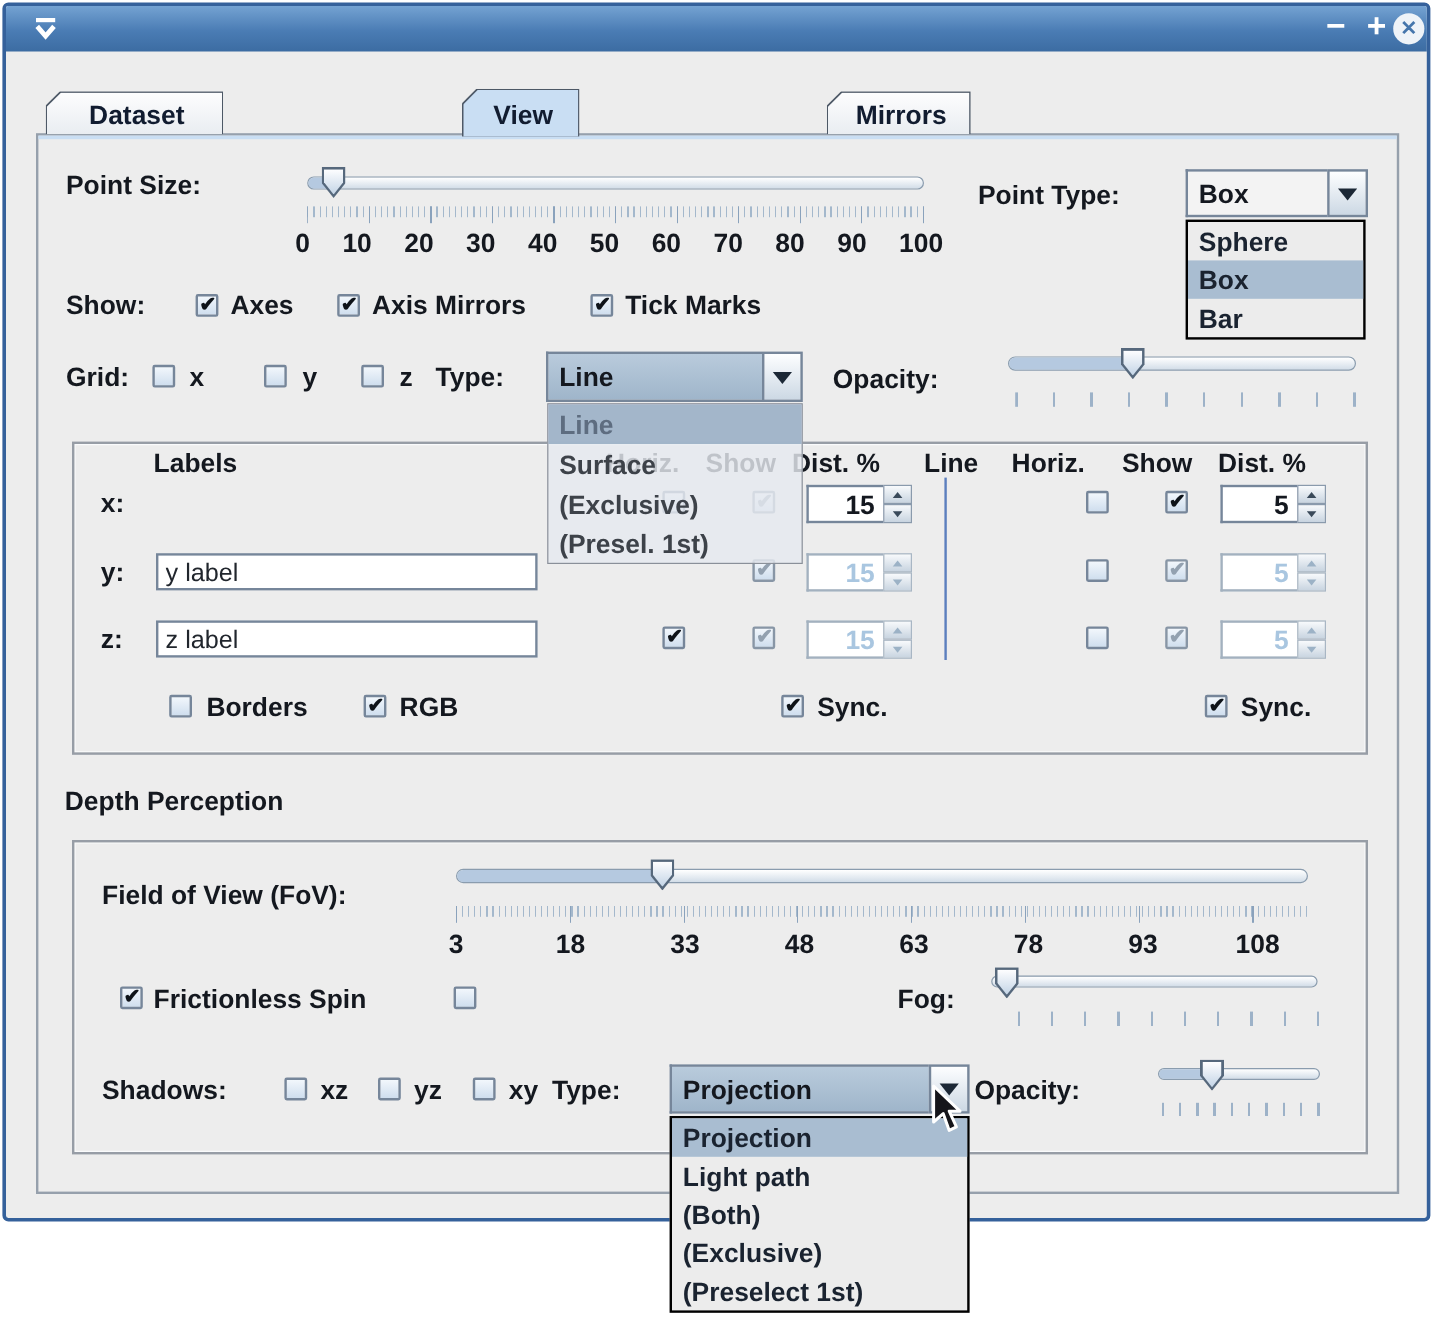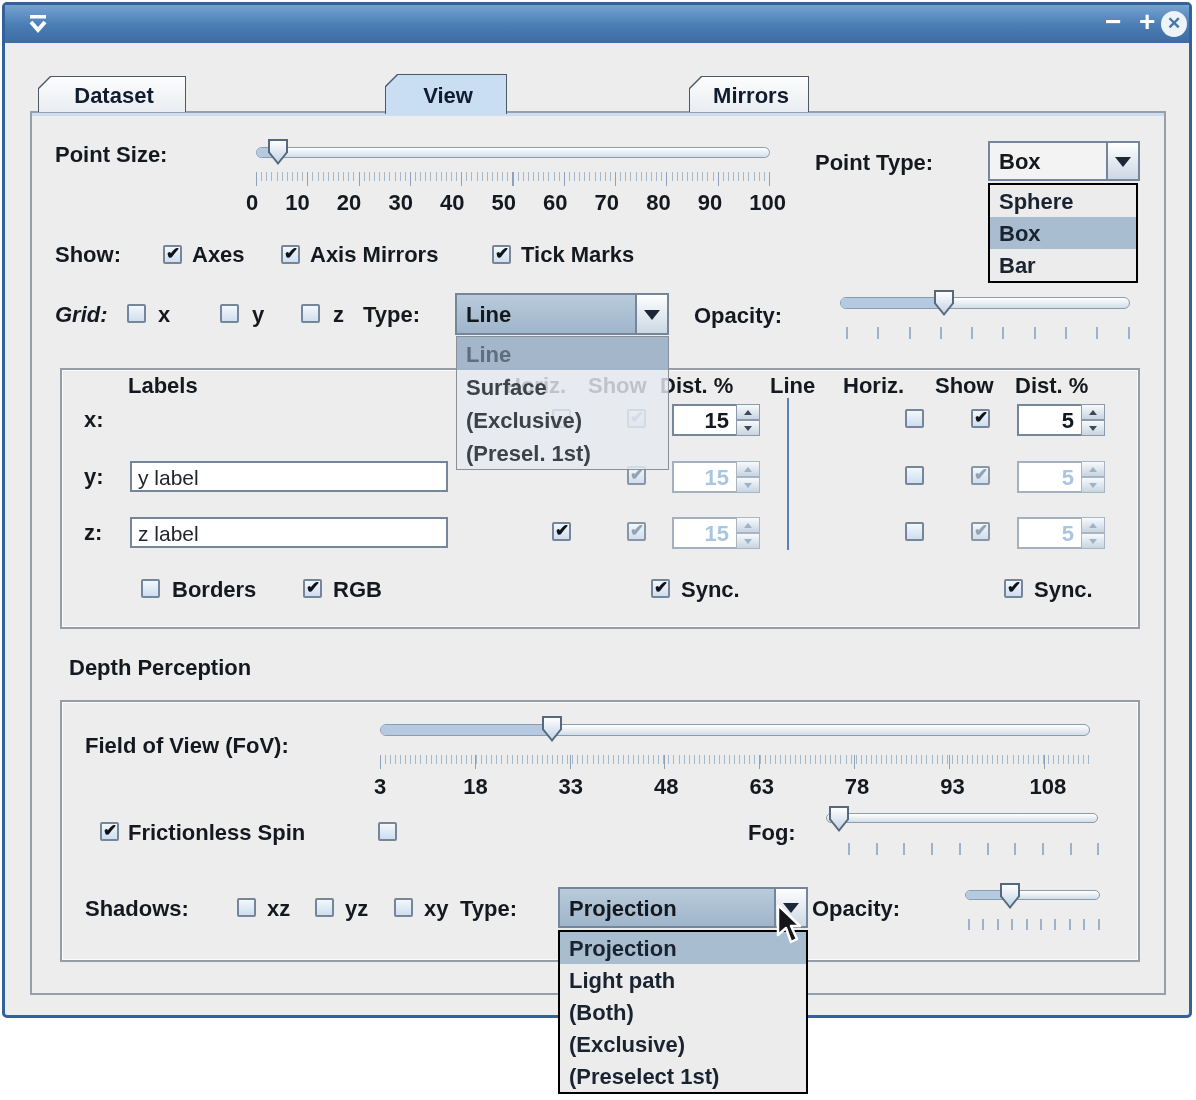--- a/index.html
+++ b/index.html
@@ -122,21 +122,21 @@
       <span class="winbtn" style="left:1134px;top:4px;">+</span>
       <span class="closebtn" style="left:1156px;top:6px;">✕</span>
     </div>
   </div>
 
   <div class="tab" style="left:38px;width:148px;">
     <div class="shape"></div>
       <div class="face"></div>
     <div class="tlabel">Dataset</div>
   </div>
-  <div class="tab selected" style="left:385px;width:122px;">
+  <div class="tab selected" style="left:385px;width:98px;">
     <div class="shape"></div>
       <div class="face"></div>
     <div class="tlabel">View</div>
   </div>
   <div class="tab" style="left:689px;width:120px;">
     <div class="shape"></div>
       <div class="face"></div>
     <div class="tlabel">Mirrors</div>
   </div>
 
@@ -181,21 +181,21 @@
   </div>
 
   <div class="lbl" style="left:55px;top:242px;">Show:</div>
   <div class="cb checked" style="left:163px;top:245px;"></div>
   <div class="lbl" style="left:192px;top:242px;">Axes</div>
   <div class="cb checked" style="left:281px;top:245px;"></div>
   <div class="lbl" style="left:310px;top:242px;">Axis Mirrors</div>
   <div class="cb checked" style="left:492px;top:245px;"></div>
   <div class="lbl" style="left:521px;top:242px;">Tick Marks</div>
 
-  <div class="lbl" style="left:55px;top:302px;font-style:italic;">Grid:</div>
+  <div class="lbl" style="left:55px;top:302px;">Grid:</div>
   <div class="cb" style="left:127px;top:304px;"></div>
   <div class="lbl" style="left:158px;top:302px;">x</div>
   <div class="cb" style="left:220px;top:304px;"></div>
   <div class="lbl" style="left:252px;top:302px;">y</div>
   <div class="cb" style="left:301px;top:304px;"></div>
   <div class="lbl" style="left:333px;top:302px;">z</div>
   <div class="lbl" style="left:363px;top:302px;">Type:</div>
   <div class="combo hl" style="left:455px;top:293px;width:214px;height:42px;">
     <div class="combo-field">Line</div>
     <div class="combo-arrow">
@@ -316,21 +316,21 @@
   <div class="cb checked" style="left:1004px;top:579px;"></div>
   <div class="lbl" style="left:1034px;top:577px;">Sync.</div>
 
   <div class="popup soft" style="left:456px;top:336px;width:213px;">
     <div class="pitem sel">Line</div>
     <div class="pitem">Surface</div>
     <div class="pitem">(Exclusive)</div>
     <div class="pitem">(Presel. 1st)</div>
   </div>
 
-  <div class="lbl" style="left:69px;top:655px;">Depth Perception</div>
+  <div class="lbl" style="left:54px;top:655px;">Depth Perception</div>
   <div class="gpanel" style="left:60px;top:700px;width:1080px;height:262px;"></div>
 
   <div class="lbl" style="left:85px;top:733px;">Field of View (FoV):</div>
   <div class="track" style="left:380px;top:724px;width:710px;height:12px;">
     <div class="fill" style="width:172px;"></div>
   </div>
   <div class="thumb" style="left:542px;top:716px;"></div>
   <div class="ticks" style="left:380px;top:755px;width:710px;height:14px;
        background-image:repeating-linear-gradient(90deg,#8aa2bc 0 1px,transparent 1px 94.8px),
                         repeating-linear-gradient(90deg,#a4b8cc 0 1px,transparent 1px 5.06px);

